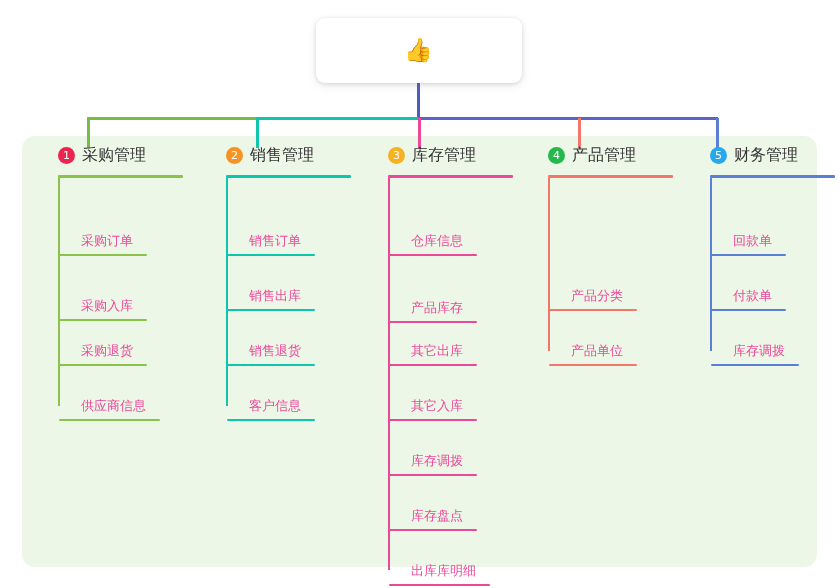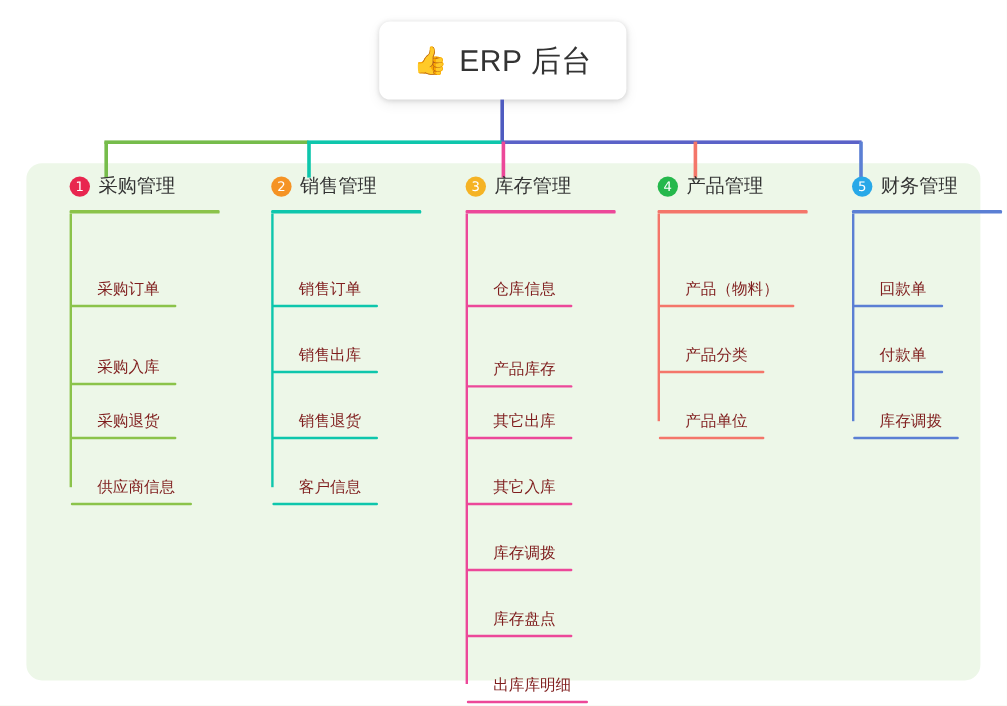--- a/index.html
+++ b/index.html
@@ -117,21 +117,21 @@
     top: 0;
     width: 2px;
   }
   .leaf {
     position: relative;
     margin-left: 1px;
     box-sizing: border-box;
   }
   .leaf-label {
     font-size: 13px;
-    color: #7f1d1d;
+    color: #ec4899;
     white-space: nowrap;
     padding-left: 22px;
     line-height: 1;
   }
   .leaf-rule {
     height: 2px;
     width: 90px;
     margin-left: 0px;
     margin-top: 7px;
     border-radius: 1px;
@@ -140,21 +140,20 @@
 </head>
 <body>
 
 <div id="mindmap-root">
 
   <div class="panel"></div>
 
   <div class="root-card">
     <div class="root-title">
       <span class="root-emoji">👍</span>
-      <span>ERP 后台</span>
     </div>
   </div>
 
   <div class="conn" style="left:417px; top:83px; width:3px; height:37px; background:#4e5bc0;"></div>
 
   <div class="conn" style="left:87px; top:117px; width:170px; height:3px; background:#76bc4b;"></div>
   <div class="conn" style="left:256px; top:117px; width:163px; height:3px; background:#0ec6ac;"></div>
   <div class="conn" style="left:418px; top:117px; width:300px; height:3px; background:#5b62c8;"></div>
 
   <div class="conn" style="left:87px; top:118px; width:3px; height:30px; background:#76bc4b;"></div>
@@ -257,24 +256,20 @@
   </div>
 
   <div class="column" style="left:530px;">
     <div class="col-head">
       <span class="badge" style="background:#25b84c;">4</span>
       <span class="col-title">产品管理</span>
     </div>
     <div class="col-rule" style="background:#f4766a; width:125px;"></div>
     <div class="leaves" style="height:175px; margin-top:0;">
       <div class="leaf-spine" style="background:#f4766a; height:173px; top:0;"></div>
-      <div class="leaf" style="position:absolute; top:56px; left:0;">
-        <div class="leaf-label">产品（物料）</div>
-        <div class="leaf-rule" style="background:#f4766a; width:113px;"></div>
-      </div>
       <div class="leaf" style="position:absolute; top:111px; left:0;">
         <div class="leaf-label">产品分类</div>
         <div class="leaf-rule" style="background:#f4766a; width:88px;"></div>
       </div>
       <div class="leaf" style="position:absolute; top:166px; left:0;">
         <div class="leaf-label">产品单位</div>
         <div class="leaf-rule" style="background:#f4766a; width:88px;"></div>
       </div>
     </div>
   </div>

